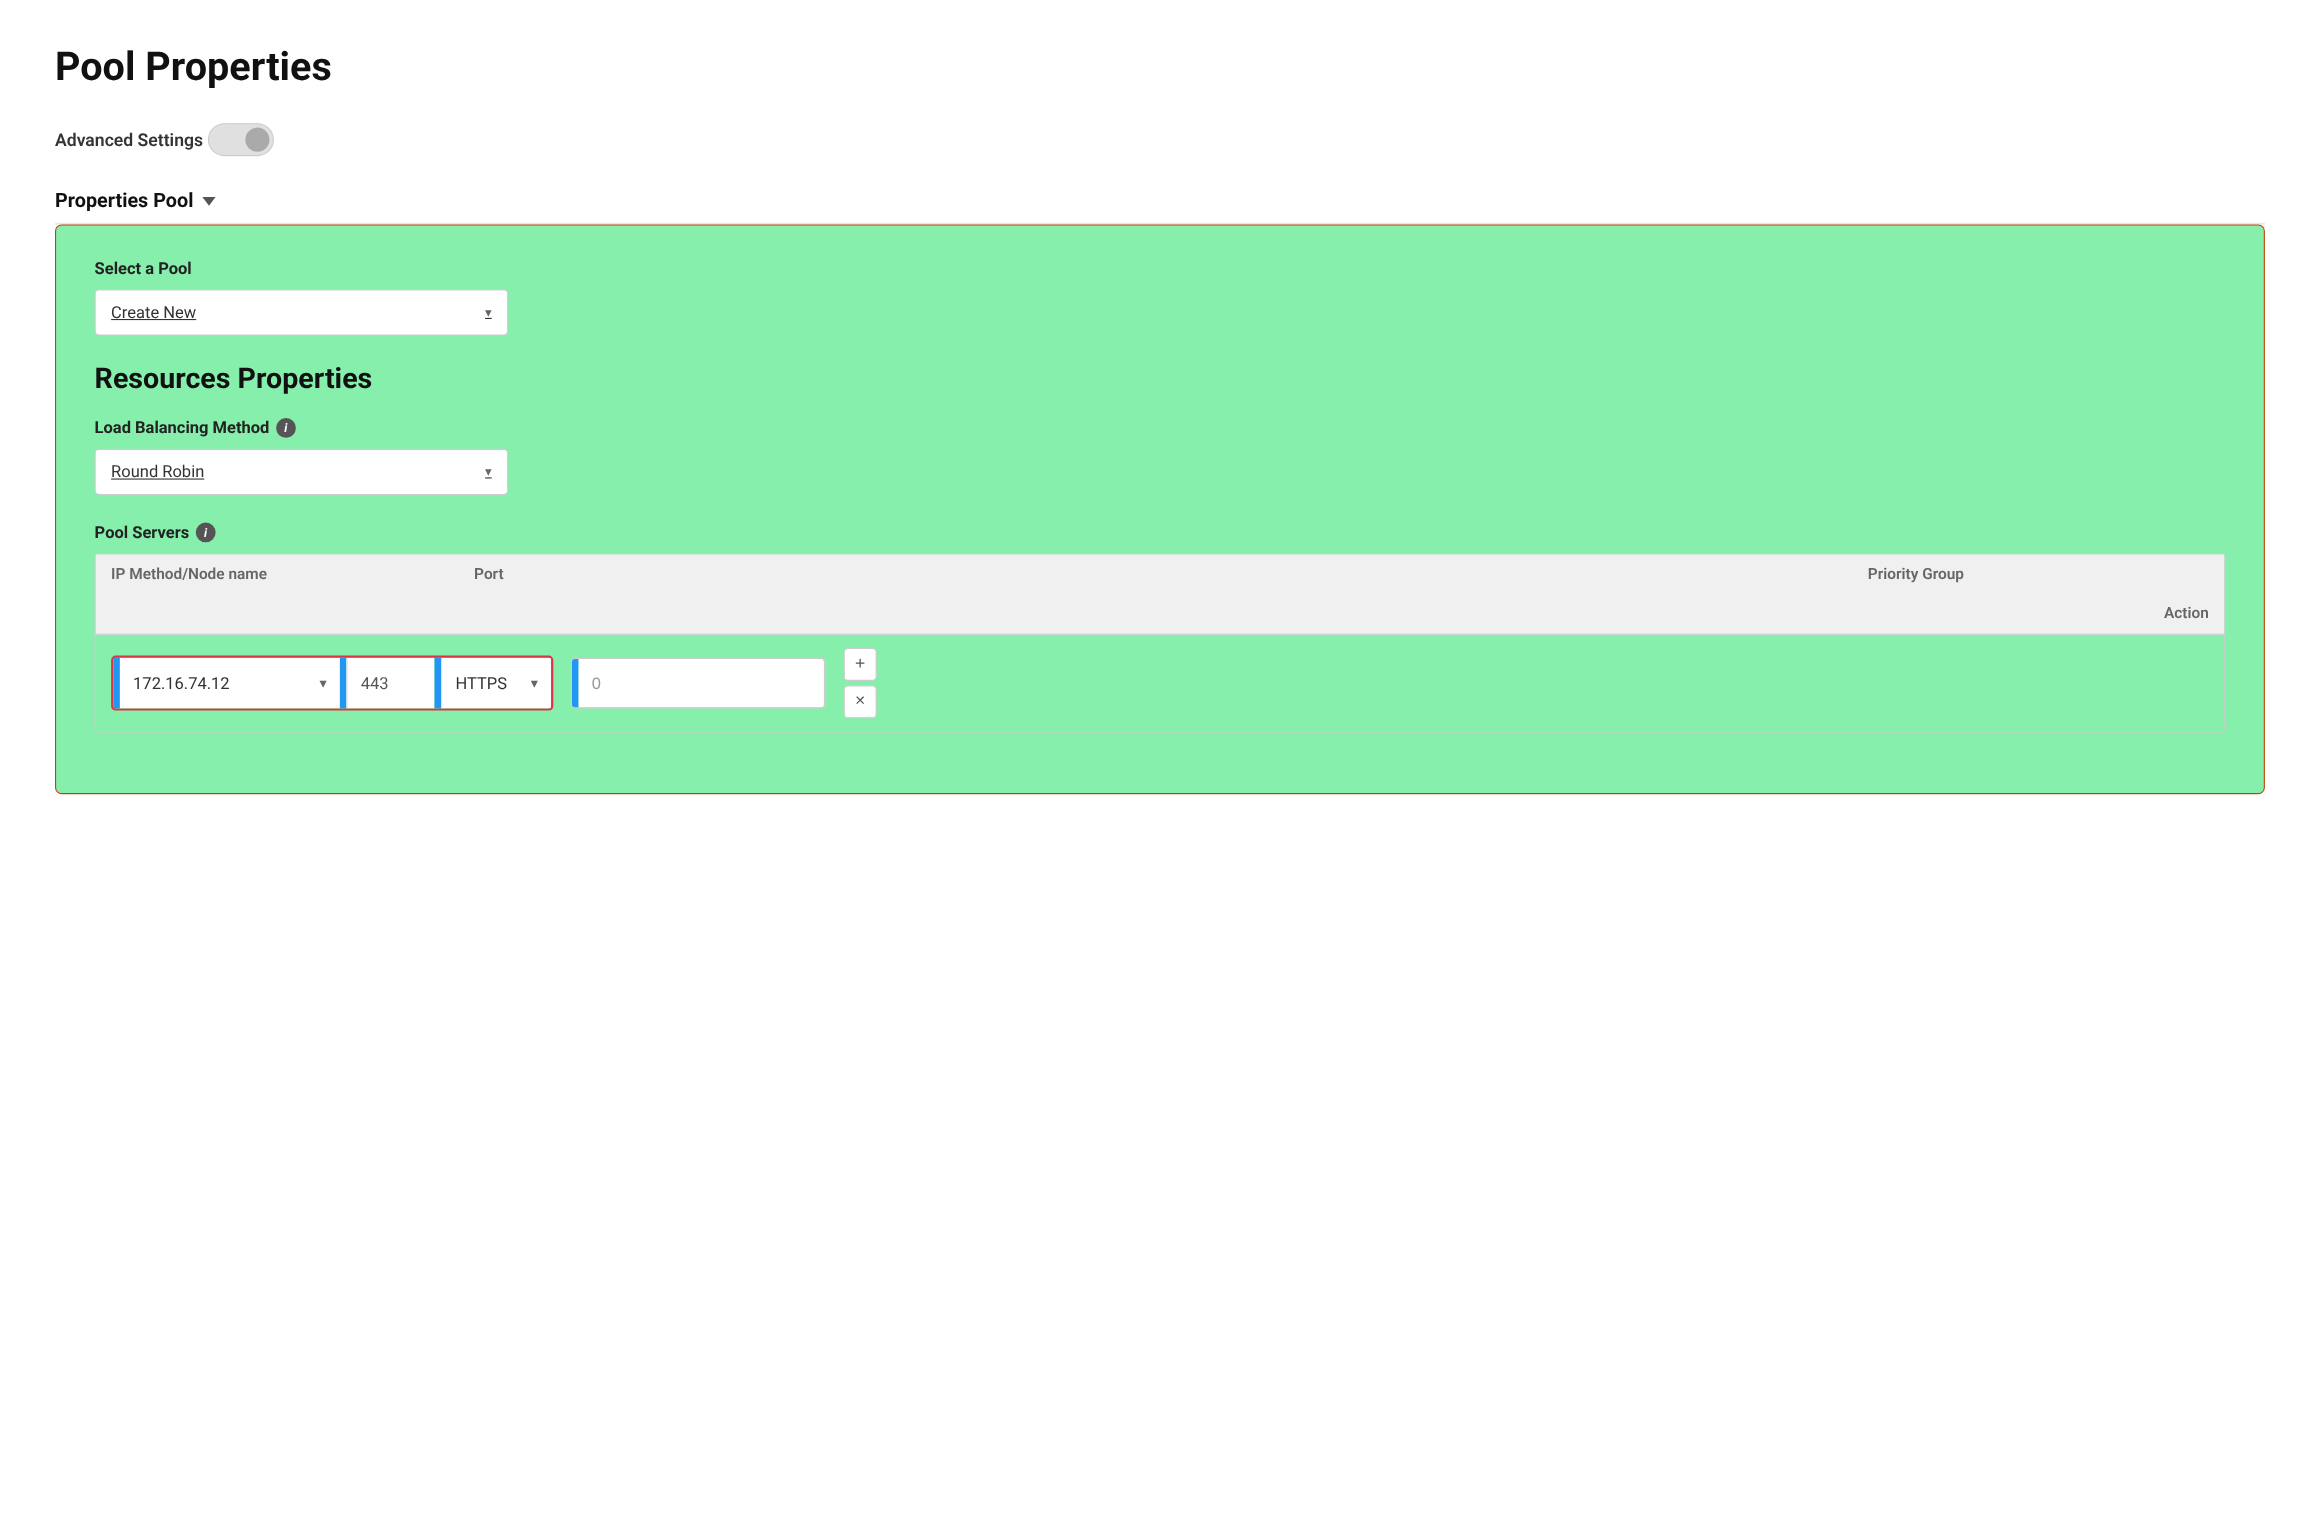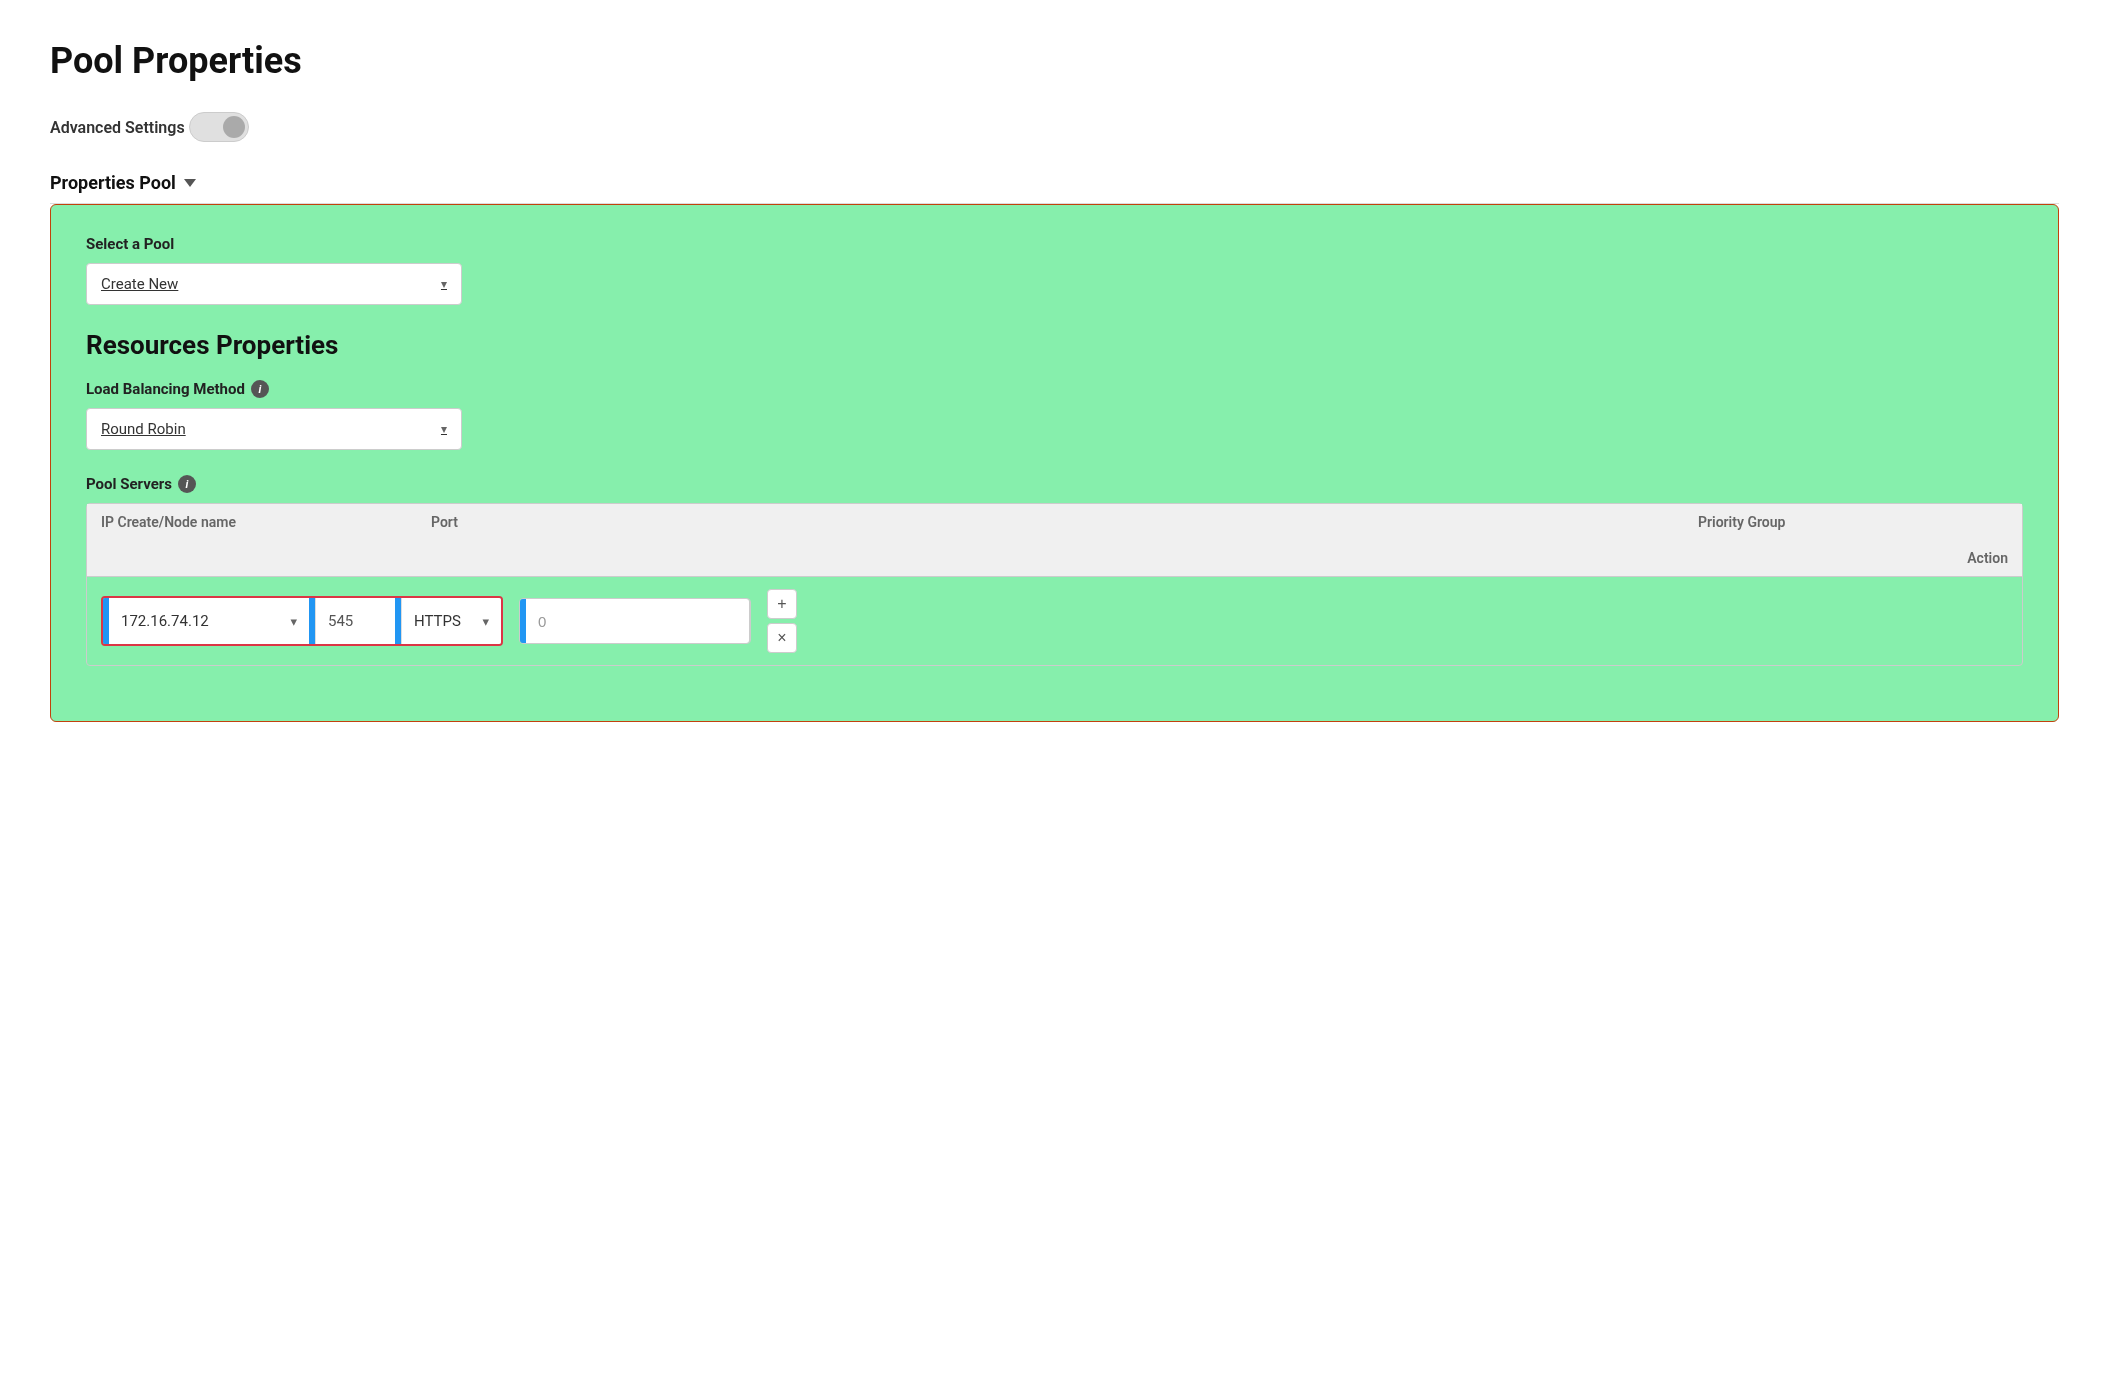--- a/index.html
+++ b/index.html
@@ -341,42 +341,42 @@
 
   <div class="field-group">
     <div class="field-label">
       <span>Pool Servers</span>
       <span class="info-icon">i</span>
     </div>
 
     <div class="pool-servers-container">
 
       <div class="pool-table-header">
-        <div class="pool-table-header-cell">IP Create/Node name</div>
+        <div class="pool-table-header-cell">IP Method/Node name</div>
         <div class="pool-table-header-cell">Port</div>
         <div class="pool-table-header-cell">Priority Group</div>
         <div class="pool-table-header-cell" style="text-align:right;margin-top:36px;">Action</div>
       </div>
 
       <div class="pool-table-body">
         <div class="data-row-grid">
 
           <div class="ip-port-protocol-group">
 
             <div class="blue-indicator"></div>
 
             <div class="ip-select">
               <span>172.16.74.12</span>
               <span style="color:#666; font-size:13px;">▾</span>
             </div>
 
             <div class="blue-indicator"></div>
 
             <div class="port-input">
-              <span>545</span>
+              <span>443</span>
             </div>
 
             <div class="blue-indicator"></div>
 
             <div class="protocol-select">
               <span>HTTPS</span>
               <span style="color:#666; font-size:13px;">▾</span>
             </div>
           </div>
 

